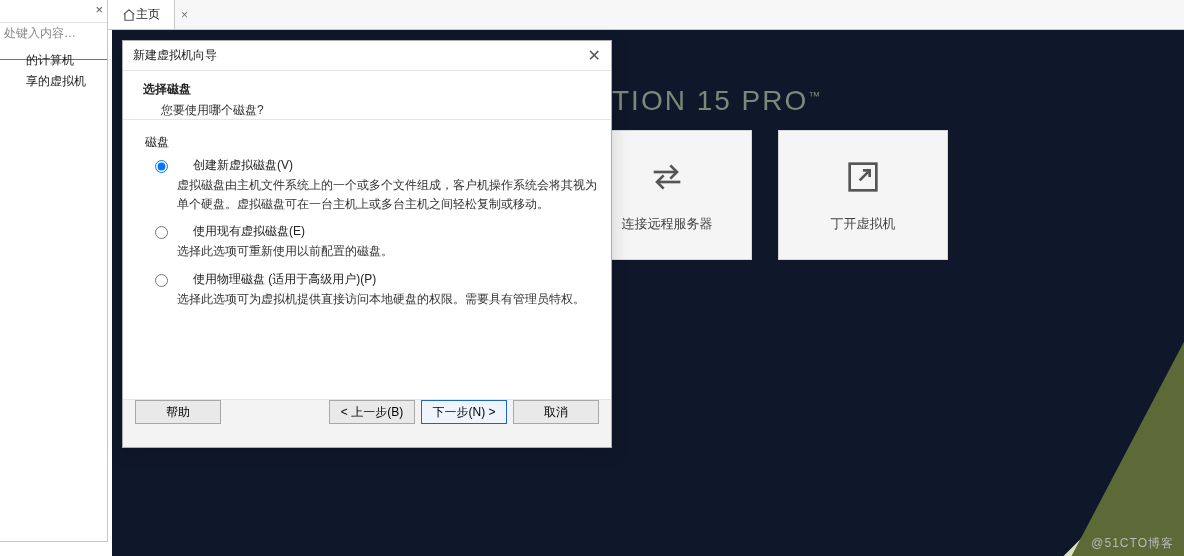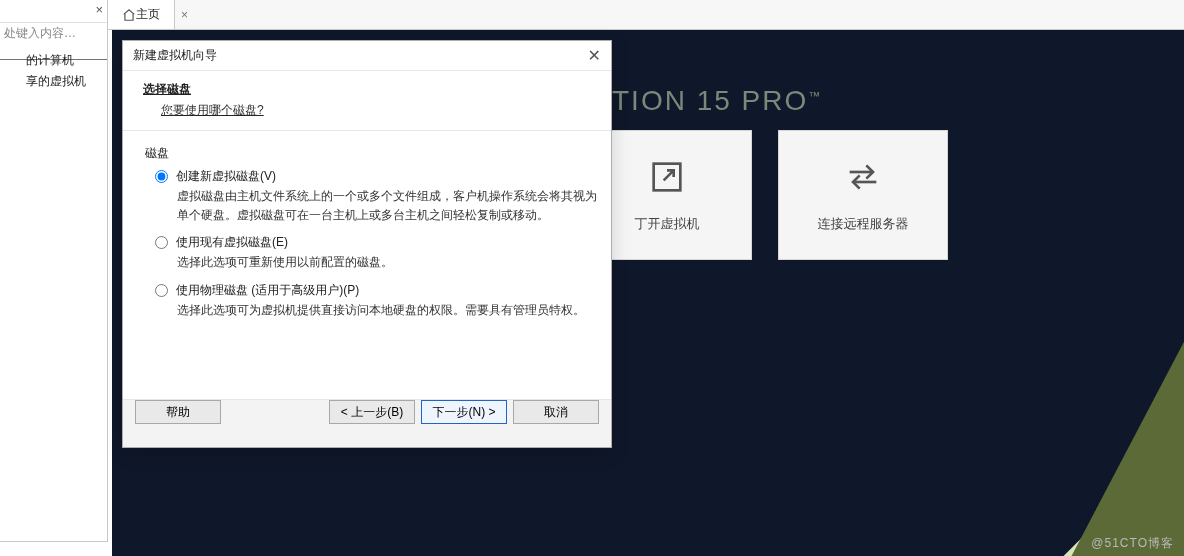--- a/index.html
+++ b/index.html
@@ -174,36 +174,35 @@
     padding: 0 10px;
     border-bottom: 1px solid #e6e6e6;
     font-size: 12px;
   }
   .dialog-titlebar .title-x {
     font-size: 16px;
     color: #555;
     cursor: pointer;
   }
   .dialog-header {
-    padding: 10px 20px 11px 20px;
+    padding: 10px 20px 0 20px;
     border-bottom: 1px solid #e6e6e6;
-    text-decoration: underline;
   }
   .dialog-header .h-title { font-weight: bold; margin-bottom: 4px; }
   .dialog-header .h-sub { margin-left: 18px; color: #333; }
   .dialog-body {
     flex: 1;
     padding: 14px 6px 10px 22px;
     overflow: hidden;
   }
   .group-label { margin-bottom: 6px; }
   .radio-row {
     display: flex;
-    align-items: flex-start;
-    gap: 8px;
+    align-items: center;
+    gap: 25px;
     margin: 6px 0 2px 10px;
   }
   .radio-row input[type=radio] {
     margin-top: 2px;
   }
   .radio-desc {
     margin: 2px 0 10px 32px;
     color: #333;
     line-height: 1.55;
   }
@@ -256,41 +255,41 @@
   </div>
   <div class="tab-close">×</div>
 </div>
 
 <div class="main">
   <div class="brand-title">
     <span>TION 15 </span><span class="pro">PRO</span><span class="tm">™</span>
   </div>
 
   <div class="cards">
-    <div class="card">
-      <div class="card-icon">
-        <svg width="40" height="40" viewBox="0 0 24 24" fill="none" stroke="#555" stroke-width="1.6">
-          <rect x="4" y="4" width="16" height="16"></rect>
-          <path d="M10 14 L16 8"></path>
-            <path d="M12 8 H16 V12"></path>
-        </svg>
-      </div>
-      <div class="card-label">丁开虚拟机</div>
-    </div>
     <div class="card">
       <div class="card-icon">
         <svg width="40" height="40" viewBox="0 0 24 24" fill="none" stroke="#555" stroke-width="1.6">
           <path d="M4 9 H18"></path>
             <path d="M14 5 L18 9 L14 13"></path>
           <path d="M20 15 H6"></path>
             <path d="M10 11 L6 15 L10 19"></path>
         </svg>
       </div>
       <div class="card-label">连接远程服务器</div>
     </div>
+    <div class="card">
+      <div class="card-icon">
+        <svg width="40" height="40" viewBox="0 0 24 24" fill="none" stroke="#555" stroke-width="1.6">
+          <rect x="4" y="4" width="16" height="16"></rect>
+          <path d="M10 14 L16 8"></path>
+            <path d="M12 8 H16 V12"></path>
+        </svg>
+      </div>
+      <div class="card-label">丁开虚拟机</div>
+    </div>
   </div>
 
   <div class="tri2"></div>
   <div class="tri1"></div>
 </div>
 
 <div class="dialog">
   <div class="dialog-titlebar">
     <span>新建虚拟机向导</span>
     <span class="title-x">✕</span>

